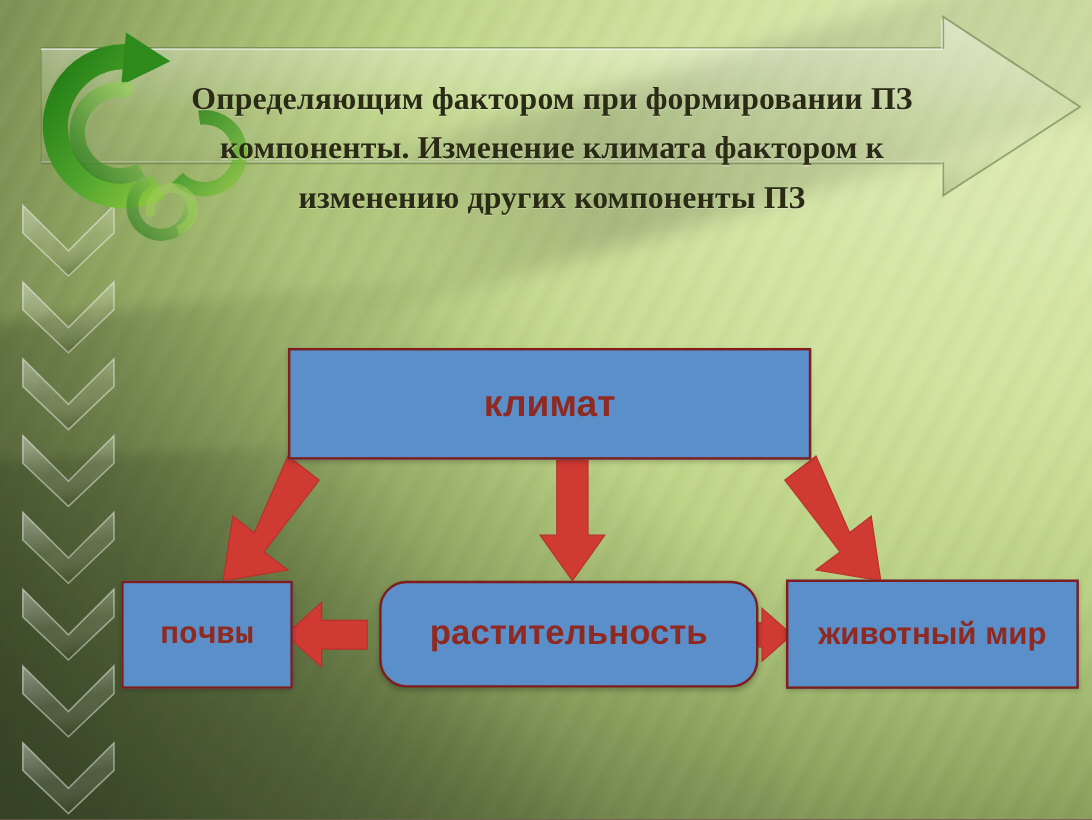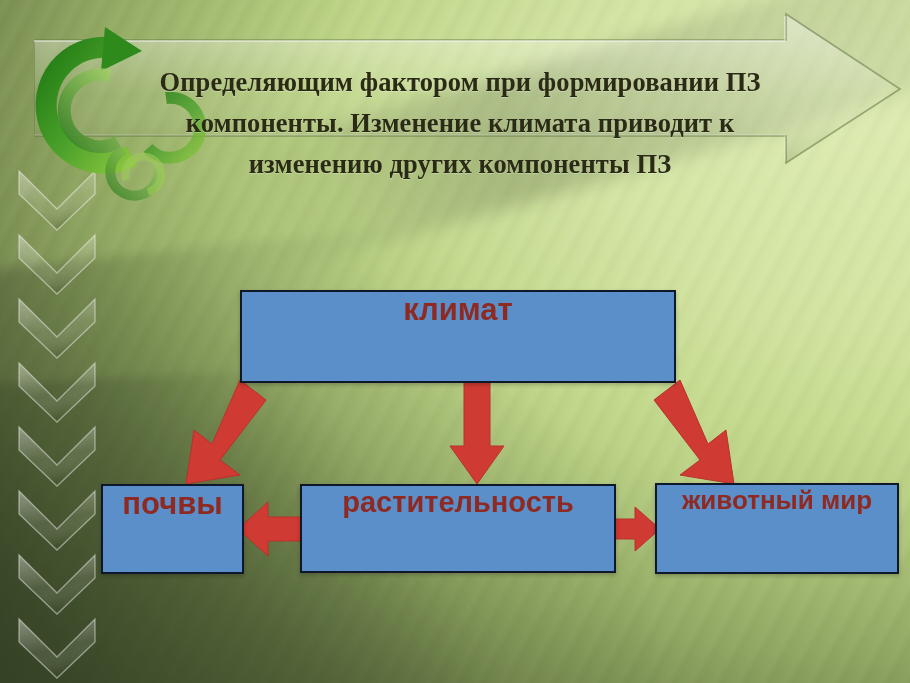--- a/index.html
+++ b/index.html
@@ -124,40 +124,43 @@
     color: #2b2b15;
     letter-spacing: .1px;
     text-shadow: 0 1px 0 rgba(255,255,255,0.28);
   }
   .title div { white-space: nowrap; }
 
   
   .node {
     position: absolute;
     background: #5b8fc9;
-    border: 2px solid #0f172a;
+    border: 2px solid #7f1d1d;
     box-sizing: border-box;
     display: flex;
+    align-items: center;
     justify-content: center;
     color: #8e2a22;
     font-weight: bold;
     font-family: "Liberation Sans", sans-serif;
     box-shadow: 0 2px 4px rgba(0,0,0,0.22);
   }
   #node-climate {
     left: 240px; top: 290px; width: 436px; height: 93px;
     font-size: 31px;
   }
   #node-soil {
     left: 101px; top: 484px; width: 143px; height: 90px;
-    font-size: 31px;
+    font-size: 26px;
+    font-family: Liberation Mono, monospace;
   }
   #node-veg {
-    left: 300px; top: 484px; width: 316px; height: 89px;
+    left: 316px; top: 484px; width: 316px; height: 89px;
     font-size: 29px;
+    border-radius: 23px;
   }
   #node-fauna {
     left: 655px; top: 483px; width: 244px; height: 91px;
     font-size: 26px;
   }
 
   
   .arrow { position: absolute; }
   .arrow svg { display: block; overflow: visible; }
   #arrow-climate-soil   { left: 176px; top: 378px; }
@@ -264,21 +267,21 @@
 
       <path d="M160 78 A30 30 0 1 1 142 128" fill="none" stroke="url(#sw1)" stroke-width="12" stroke-opacity=".8"></path>
 
       <path d="M118 130 A24 24 0 1 0 152 148" fill="none" stroke="url(#sw2)" stroke-width="10" stroke-opacity=".7"></path>
       <path d="M120 160 A18 18 0 1 1 142 172" fill="none" stroke="#9ccb58" stroke-width="8" stroke-opacity=".6"></path>
     </svg>
   </div>
 
   <div class="title">
     <div>Определяющим фактором при формировании ПЗ</div>
-    <div>компоненты. Изменение климата приводит к</div>
+    <div>компоненты. Изменение климата фактором к</div>
     <div>изменению других компоненты ПЗ</div>
   </div>
 
   <div class="arrow" id="arrow-climate-soil">
     <svg width="110" height="118" viewBox="0 0 110 118">
       <g transform="translate(2,2)">
         <polygon points="62,0 88,20 42,80 62,95 8,104 16,50 34,64" fill="#cf3a33" stroke="#b8322c" stroke-width="1"></polygon>
       </g>
     </svg>
   </div>

